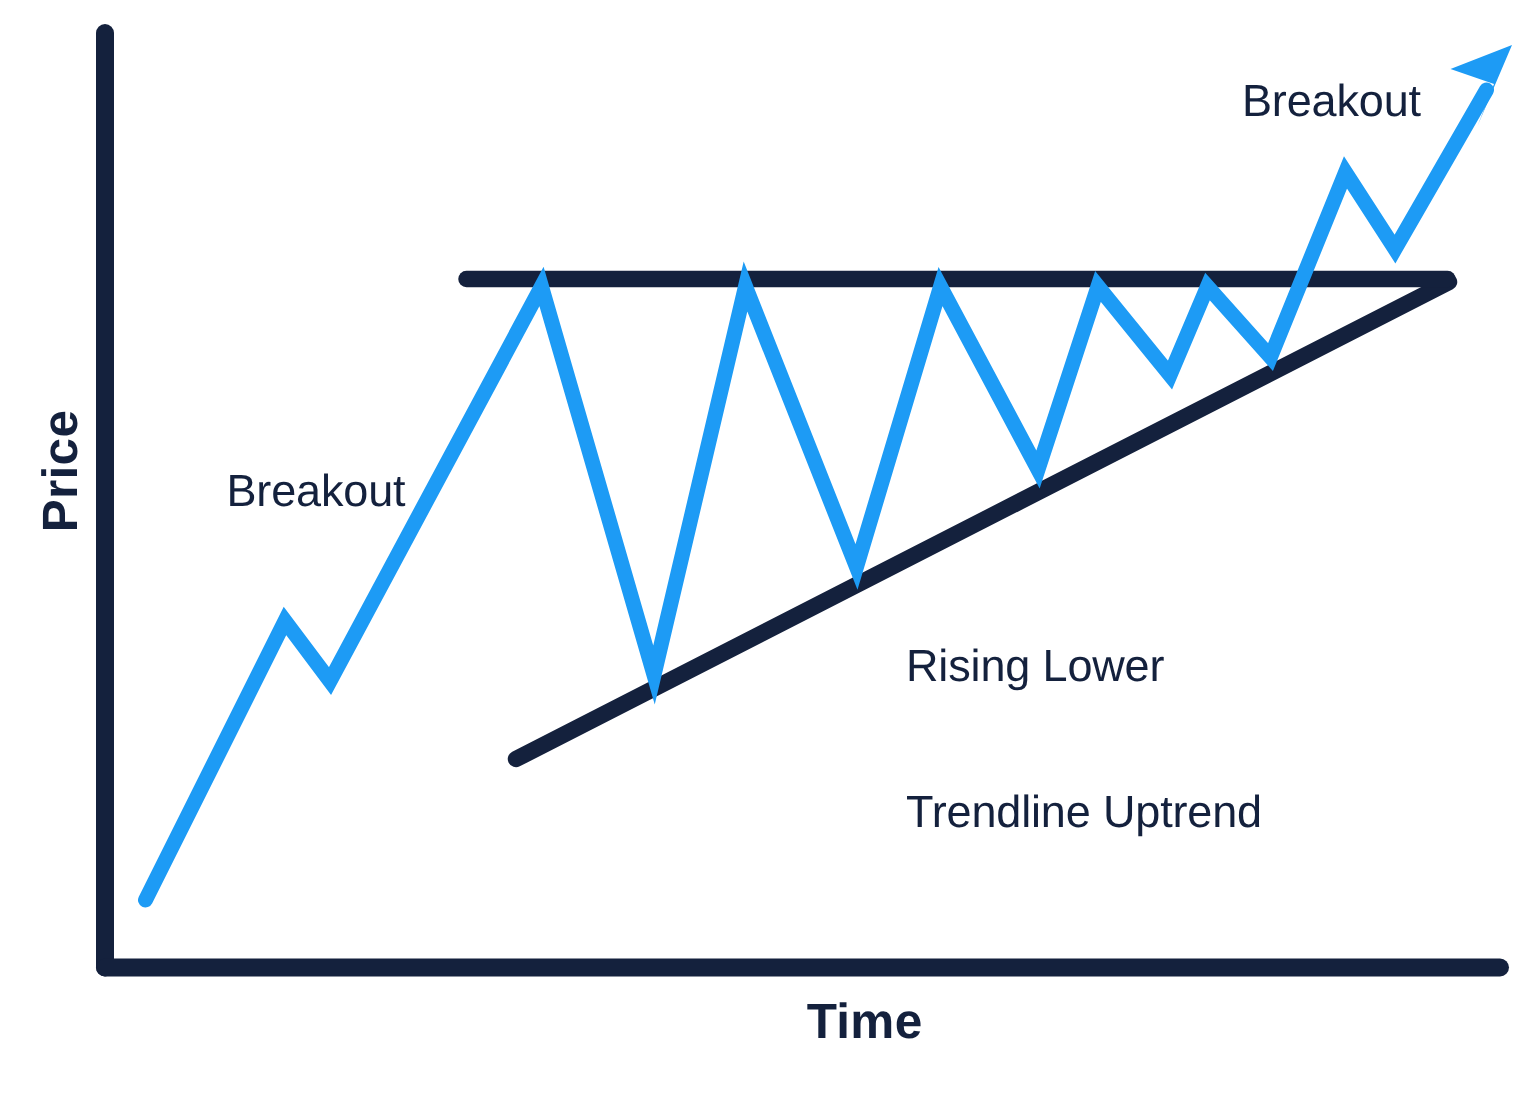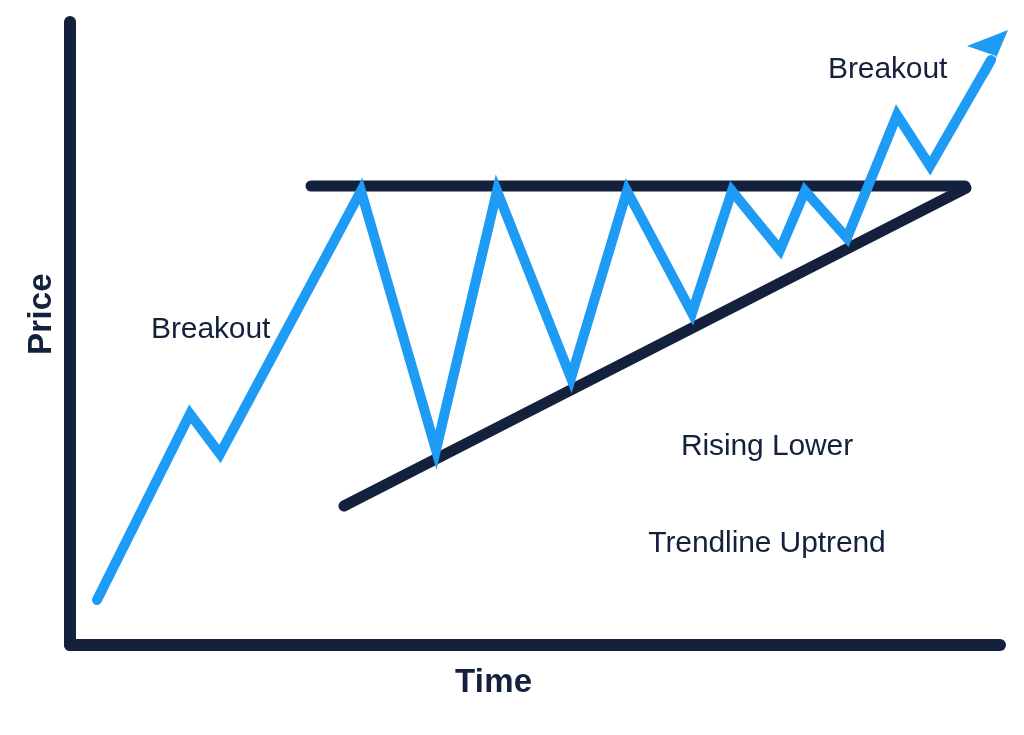--- a/index.html
+++ b/index.html
@@ -46,42 +46,42 @@
   }
   #label-uptrend {
     left: 151px;
     top: 312px;
   }
   #label-flat-resistance {
     left: 470px;
     top: 143px;
   }
   #label-rising-support {
-    left: 643px;
+    left: 604px;
     top: 364px;
-    text-align: center;
+    text-align: left;
     width: 248px;
   }
   #label-breakout {
     left: 828px;
     top: 52px;
   }
   #axis-title-price {
     left: -20px;
     top: 295px;
     width: 120px;
     text-align: center;
     transform: rotate(-90deg);
     transform-origin: 50% 50%;
   }
   #axis-title-time {
     left: 455px;
     top: 662px;
     width: 160px;
-    text-align: left;
+    text-align: right;
   }
 </style>
 </head>
 <body>
 
 <div id="stage">
 
   <svg id="chart-svg" viewBox="0 0 1024 735" xmlns="http://www.w3.org/2000/svg">
 
     <g>

